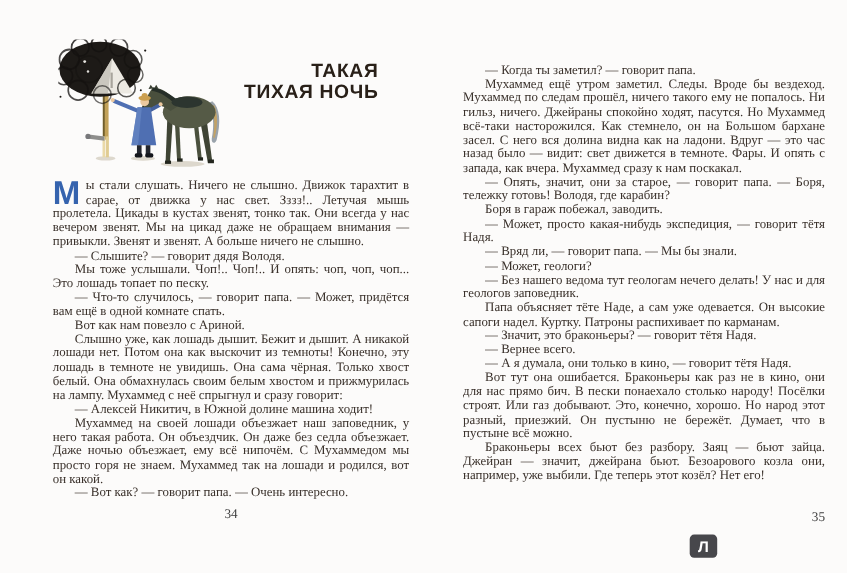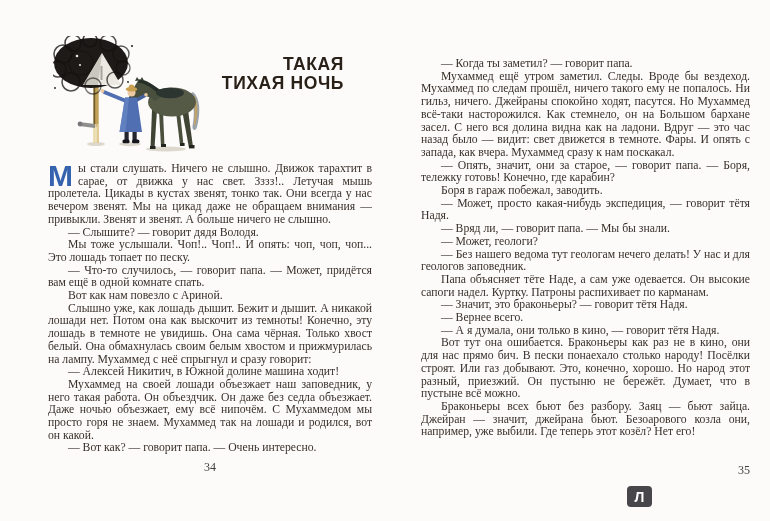--- a/index.html
+++ b/index.html
@@ -161,21 +161,21 @@
       <p>— Вот как? — говорит папа. — Очень интересно.</p>
     </div>
 
     <div class="page-num page-num-left">34</div>
   </div>
 
   <div class="page page-right">
     <div class="body-text body-right">
       <p class="first" style="text-indent:20px;">— Когда ты заметил? — говорит папа.</p>
       <p>Мухаммед ещё утром заметил. Следы. Вроде бы вездеход. Мухаммед по следам прошёл, ничего такого ему не попалось. Ни гильз, ничего. Джейраны спокойно ходят, пасутся. Но Мухаммед всё-таки насторожился. Как стемнело, он на Большом бархане засел. С него вся долина видна как на ладони. Вдруг — это час назад было — видит: свет движется в темноте. Фары. И опять с запада, как вчера. Мухаммед сразу к нам поскакал.</p>
-      <p>— Опять, значит, они за старое, — говорит папа. — Боря, тележку готовь! Конечно, где карабин?</p>
+      <p>— Опять, значит, они за старое, — говорит папа. — Боря, тележку готовь! Володя, где карабин?</p>
       <p>Боря в гараж побежал, заводить.</p>
       <p>— Может, просто какая-нибудь экспедиция, — говорит тётя Надя.</p>
       <p>— Вряд ли, — говорит папа. — Мы бы знали.</p>
       <p>— Может, геологи?</p>
       <p>— Без нашего ведома тут геологам нечего делать! У нас и для геологов заповедник.</p>
       <p>Папа объясняет тёте Наде, а сам уже одевается. Он высокие сапоги надел. Куртку. Патроны распихивает по карманам.</p>
       <p>— Значит, это браконьеры? — говорит тётя Надя.</p>
       <p>— Вернее всего.</p>
       <p>— А я думала, они только в кино, — говорит тётя Надя.</p>
       <p>Вот тут она ошибается. Браконьеры как раз не в кино, они для нас прямо бич. В пески понаехало столько народу! Посёлки строят. Или газ добывают. Это, конечно, хорошо. Но народ этот разный, приезжий. Он пустыню не бережёт. Думает, что в пустыне всё можно.</p>

